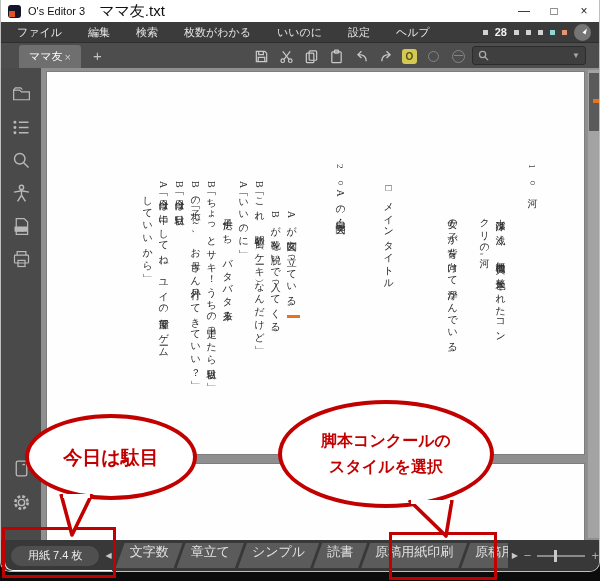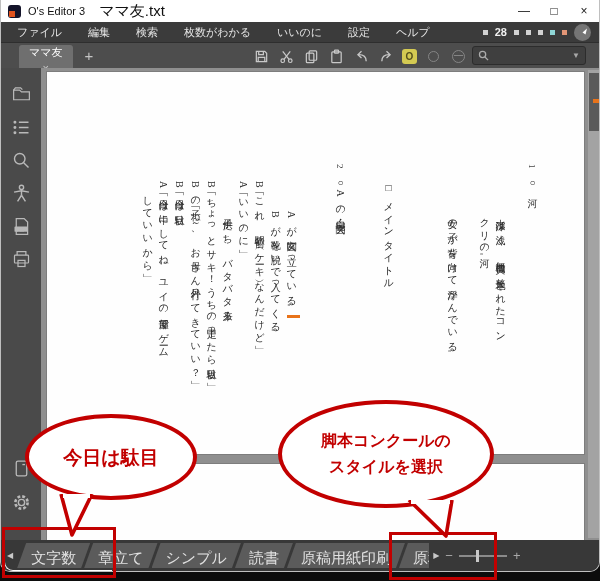--- a/index.html
+++ b/index.html
@@ -30,21 +30,21 @@
   .sq.cyan { background:#8fd6d6; }
   .sq.orange { background:#e39676; }
   .menu-counter { color:#f0f0f0; font-size:11px; font-weight:bold; }
   .gauge-btn { width:17px; height:17px; border-radius:50%; background:#757575; position:relative; }
   .gauge-btn svg { position:absolute; left:0; top:0; }
 
   
   .tabbar { position:absolute; left:0; top:42px; width:100%; height:26px; background:#4d4d4d;
     border-top:1px solid #2e2e2e; display:flex; align-items:flex-end; }
   .doc-tab { margin-left:18px; height:23px; background:#6f6f6f; border-radius:3px 3px 0 0;
-    display:flex; align-items:center; gap:2px; padding:0 10px;flex-direction:column; }
+    display:flex; align-items:center; gap:2px; padding:0 10px; }
   .doc-tab-label { color:#fff; font-size:11px; }
   .doc-tab-close { color:#c9c9c9; font-size:11px; }
   .new-tab { color:#c4c4c4; font-size:15px; margin-left:12px; margin-bottom:4px; }
   .tools { position:absolute; right:132px; top:0; height:26px; display:flex; align-items:center; gap:7px; }
   .tbtn { width:18px; height:18px; display:flex; align-items:center; justify-content:center; }
   .tbtn svg { display:block; }
   .marker-o { width:15px; height:15px; background:#d4ca52; border-radius:3px; color:#55511c;
     font-size:10px; font-weight:bold; display:flex; align-items:center; justify-content:center; }
   .dim-o { width:11px; height:11px; border:1.6px solid #858585; border-radius:50%; }
   .dim-theta { width:13px; height:13px; border:1.6px solid #858585; border-radius:50%; position:relative; }
@@ -85,22 +85,22 @@
   .num { font-size:9px; margin-inline-end:7px; color:#444; }
   .cursor-mark { display:inline-block; width:13px; height:3px; background:#e8731a; vertical-align:middle; margin:2px 0; }
 
   
   .statusbar { position:absolute; left:0; top:540px; width:100%; height:31px; background:#383838;
     display:flex; align-items:center; }
   .page-pill { margin-left:10px; width:93px; height:20px; background:#4f4f4f; border-radius:11px;
     color:#ececec; font-size:11px; display:flex; align-items:center; justify-content:center; }
   .sb-arrow { color:#c8c8c8; font-size:8px; margin:0 4px 0 6px; }
   .stabs { display:flex; align-items:stretch; height:25px; overflow:hidden; width:412px; }
-  .stab { position:relative; background:#5b5b5b; color:#e2e2e2; font-size:15px;
-    display:flex; align-items:flex-end; padding:0 14px; margin-right:-6px; white-space:nowrap;
+  .stab { position:relative; background:#5b5b5b; color:#e2e2e2; font-size:13px;
+    display:flex; align-items:flex-start; padding:0 14px; margin-right:-6px; white-space:nowrap;
     clip-path:polygon(9px 0, 100% 0, calc(100% - 9px) 100%, 0 100%); }
   .sb-arrow-r { color:#c8c8c8; font-size:8px; margin:0 4px; }
   .zoomer { display:flex; align-items:center; gap:6px; margin-left:2px; }
   .zoom-sign { color:#a9a9a9; font-size:13px; }
   .zoom-track { width:48px; height:2px; background:#8a8a8a; position:relative; }
   .zoom-thumb { position:absolute; left:17px; top:-5px; width:3px; height:12px; background:#c9c9c9; }
 
   
   .red-rect { position:absolute; border:3px solid #c20000; background:transparent; z-index:8; }
   .rect-pages { left:2px; top:527px; width:114px; height:51px; }
@@ -314,20 +314,21 @@
         </div>
     </div>
     <div class="page2"></div>
     <div class="vscroll">
       <div class="vthumb"></div>
       <div class="vmark"></div>
     </div>
   </div>
 
   <div class="statusbar">
+    <div class="page-pill">用紙 7.4 枚</div>
     <span class="sb-arrow">◀</span>
     <div class="stabs">
         <div class="stab">
           <span>文字数</span>
         </div>
         <div class="stab">
           <span>章立て</span>
         </div>
         <div class="stab">
           <span>シンプル</span>

